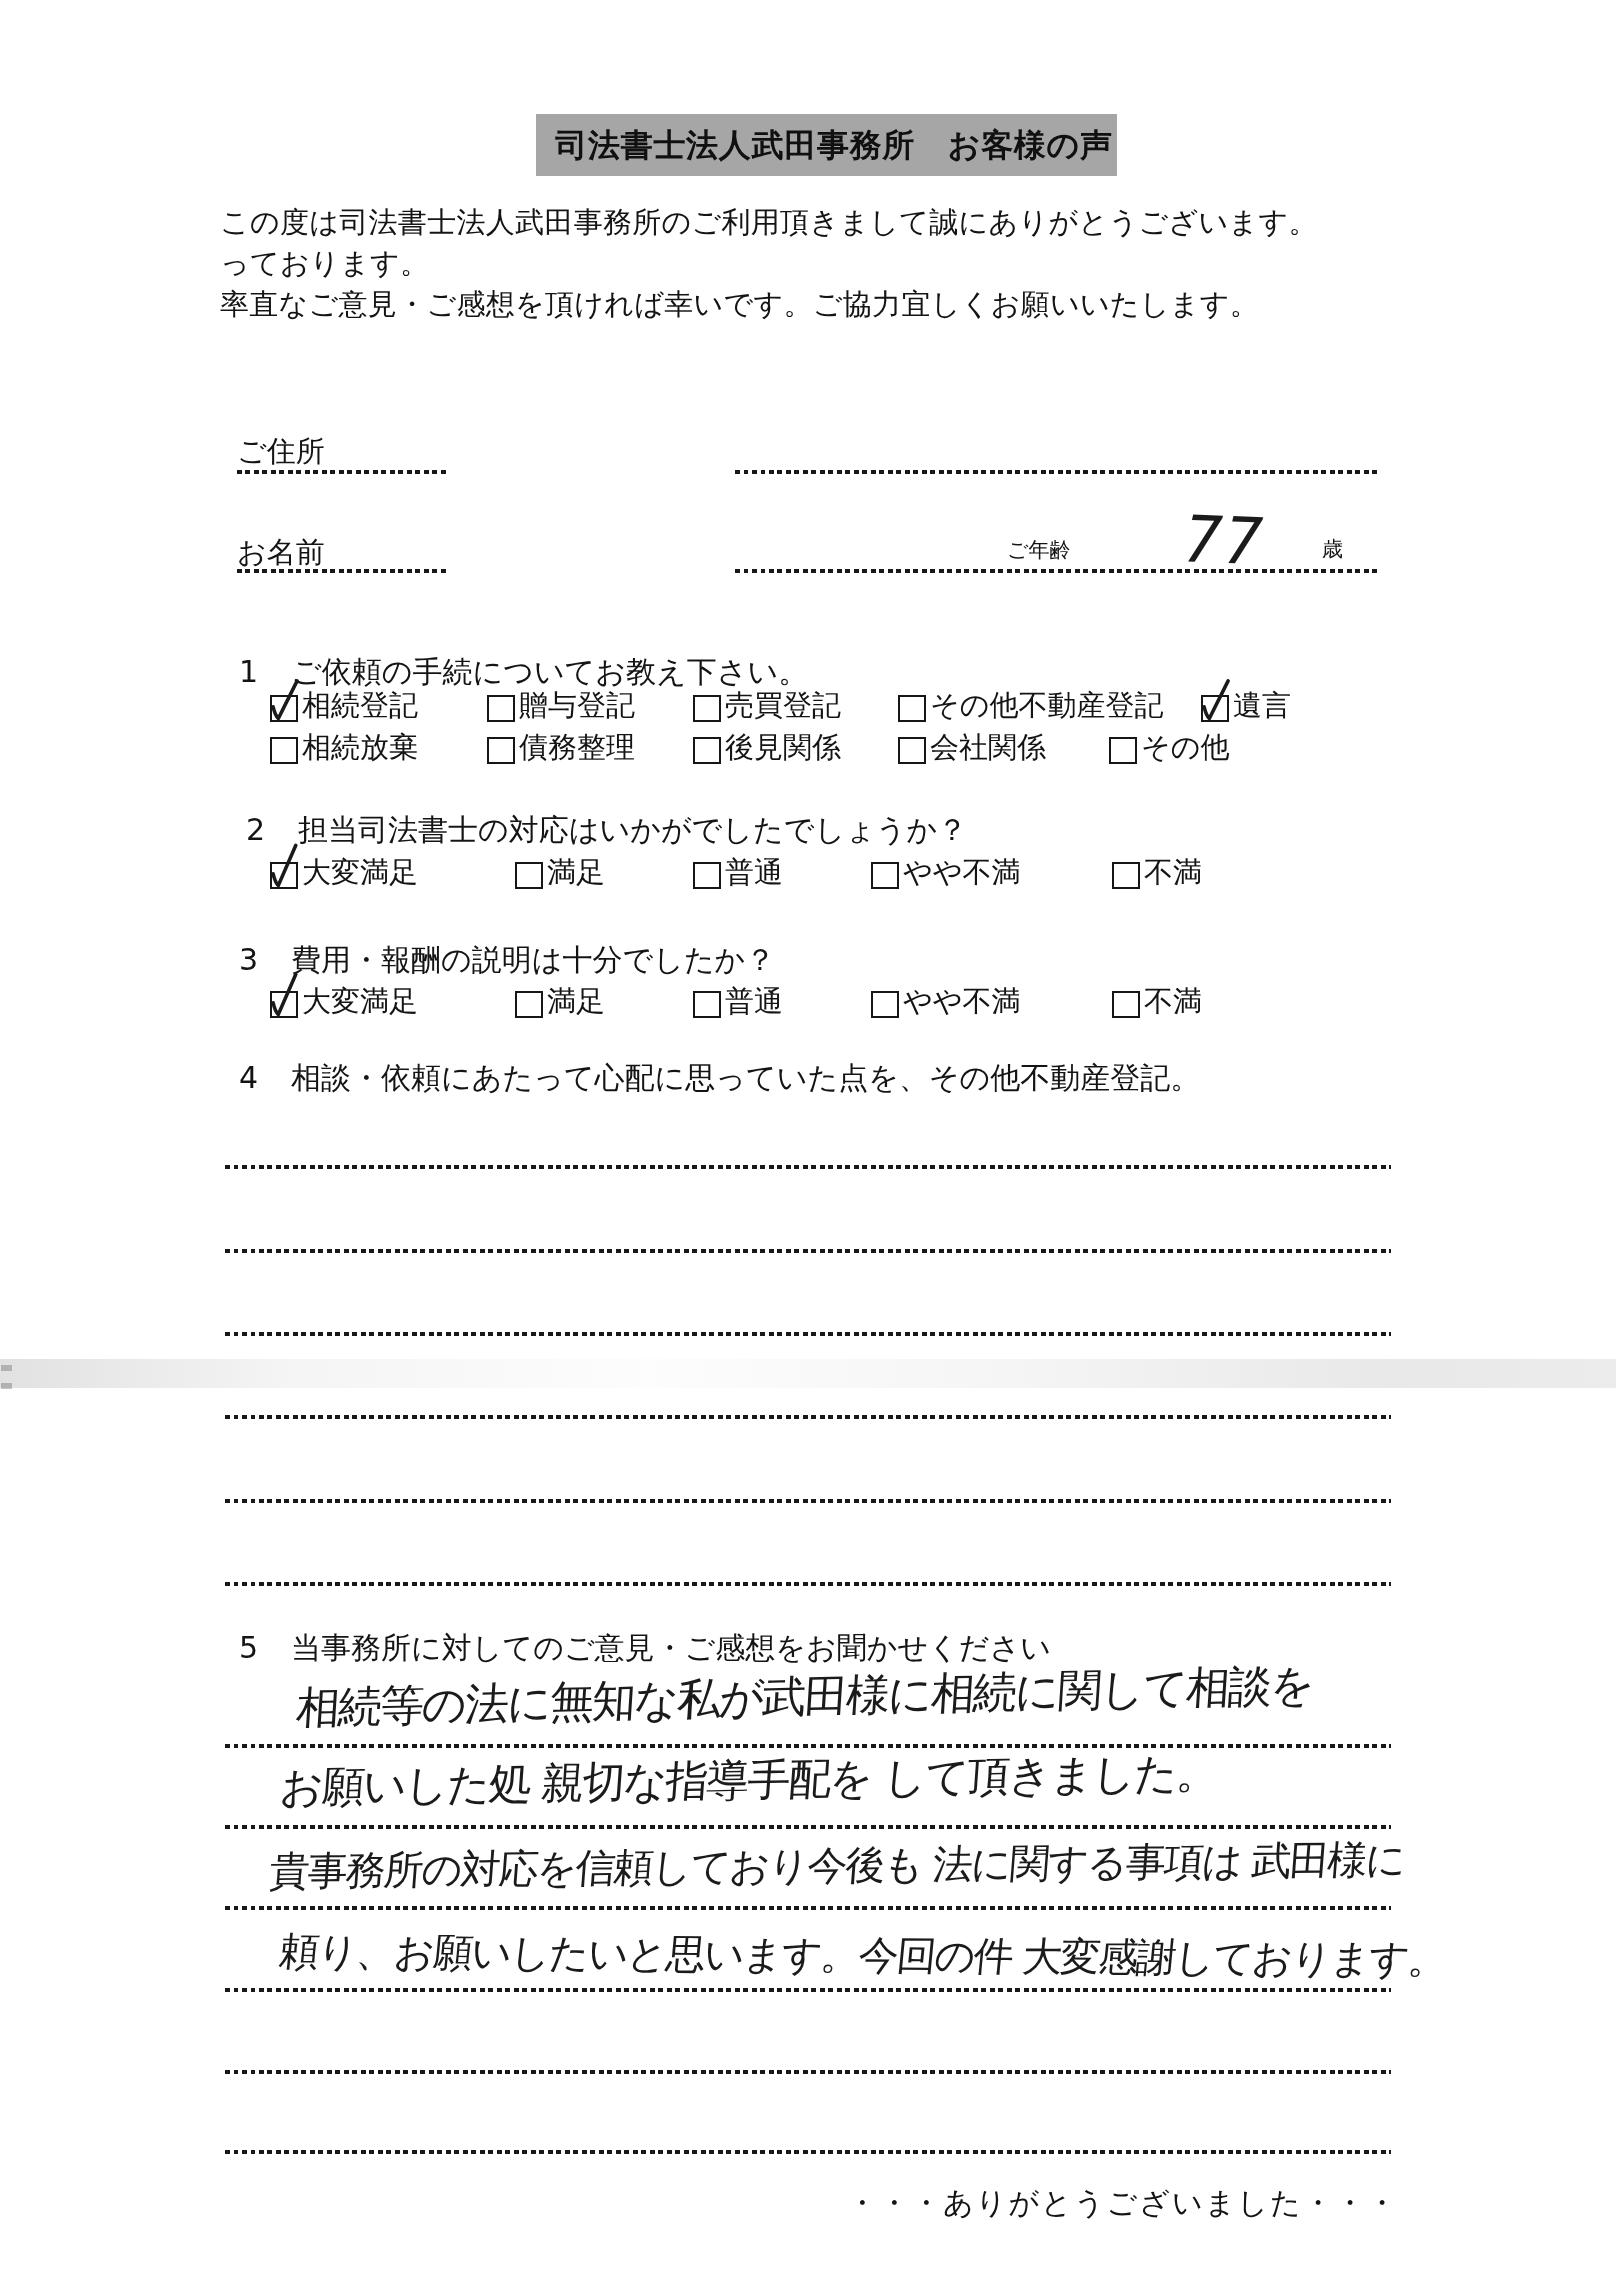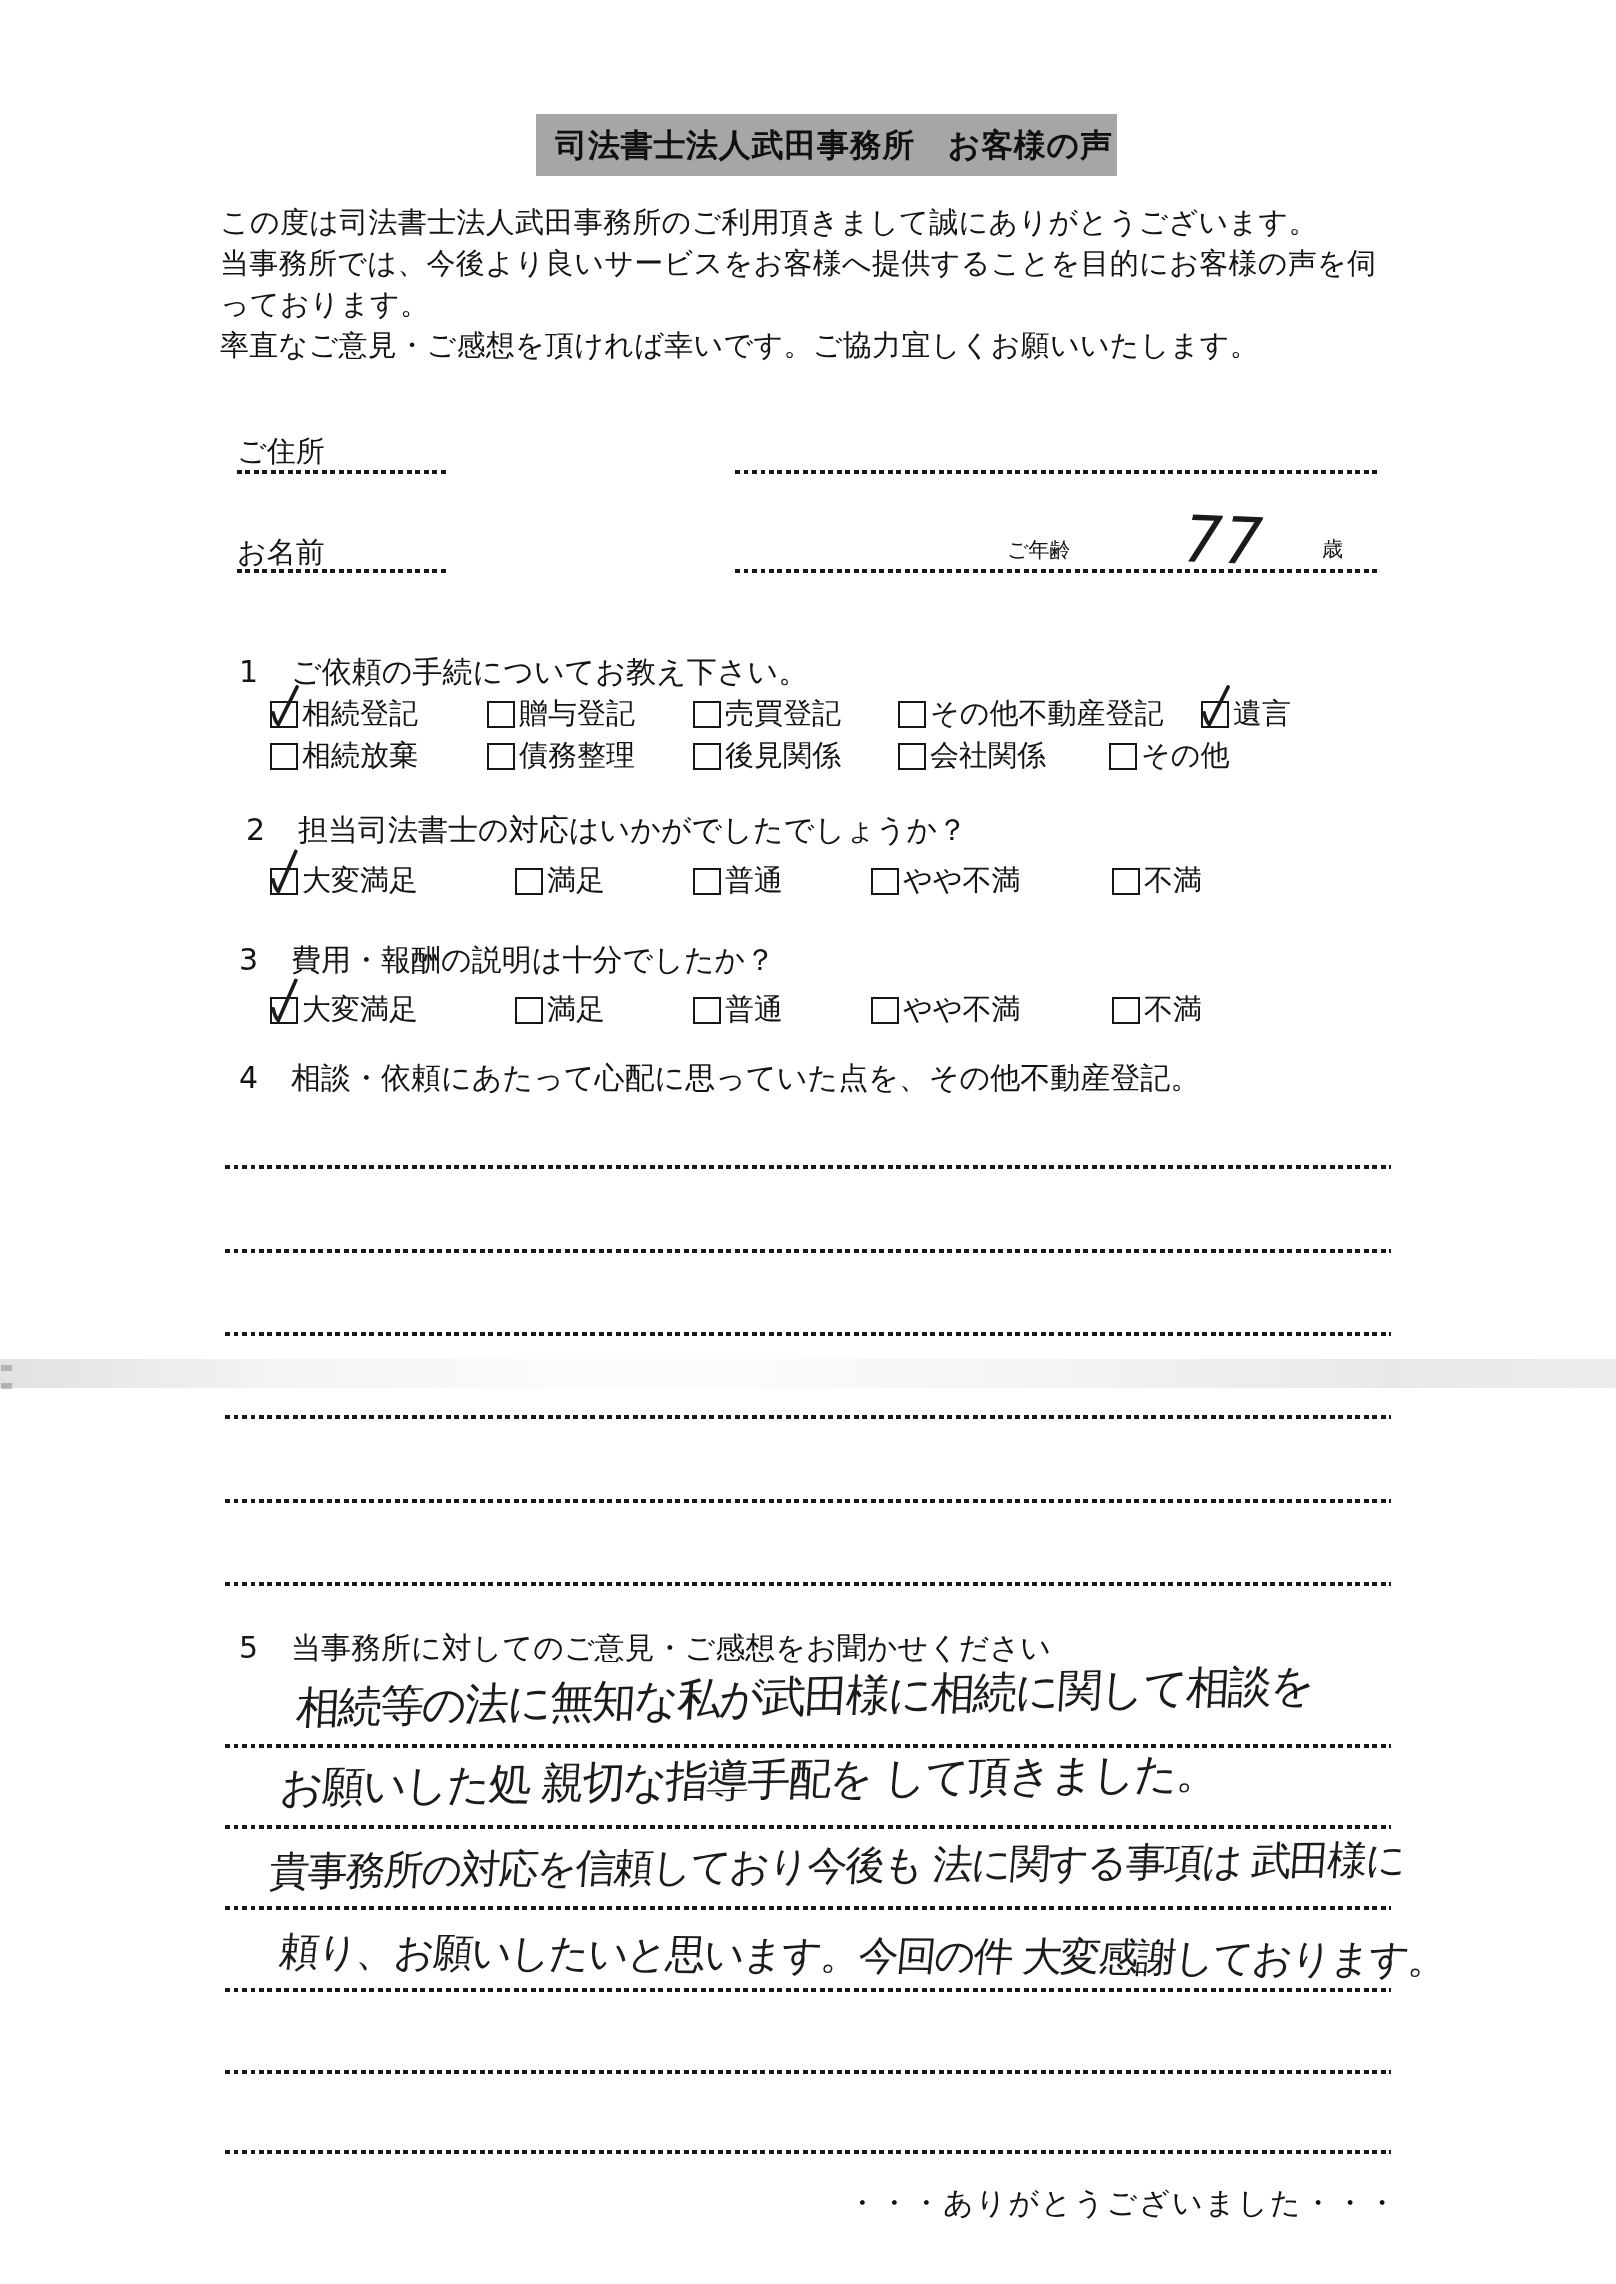--- a/index.html
+++ b/index.html
@@ -30,21 +30,21 @@
   .age-hand{font-size:64px;transform:skewX(-12deg) rotate(2deg);}
   .hw{letter-spacing:-2px;transform-origin:left top;}
   .hw1{font-size:44px;transform:rotate(-1.3deg) skewX(-5deg);}
   .hw2{font-size:43px;transform:rotate(-0.9deg) skewX(-5deg);}
   .hw3{font-size:40px;transform:rotate(-0.6deg) skewX(-5deg);}
   .hw4{font-size:40px;transform:rotate(0.4deg) skewX(-5deg);}
   
   .qhead{font-size:30px;white-space:nowrap;}
   .qhead .qnum{display:inline-block;margin-right:33px;}
   
-  .opt{display:flex;align-items:center;white-space:nowrap;margin-top:8px;}
+  .opt{display:flex;align-items:flex-end;white-space:nowrap;}
   .opt .box{
     position:relative;display:inline-block;width:23.5px;height:23.5px;
     border:2.6px solid #161616;margin-top:2px;margin-right:4.6px;flex:0 0 auto;
   }
   .opt .lab{font-size:29px;line-height:33px;}
   .check-svg{position:absolute;left:-5.9px;top:-19.5px;width:35px;height:48px;overflow:visible;}
   
   .scan-band{
     left:0;top:1359px;width:1616px;height:29px;
     background:linear-gradient(90deg,
@@ -58,21 +58,20 @@
 </style>
 </head>
 <body>
 
 <div class="page">
 
   <div class="abs title-bar">司法書士法人武田事務所　お客様の声</div>
 
   <div class="abs intro">
     <div>この度は司法書士法人武田事務所のご利用頂きまして誠にありがとうございます。</div>
-    <div>当事務所では、今後より良いサービスをお客様へ提供することを目的にお客様の声を伺</div>
     <div>っております。</div>
     <div>率直なご意見・ご感想を頂ければ幸いです。ご協力宜しくお願いいたします。</div>
   </div>
 
   <div class="abs lbl" style="left:237px;top:432px">ご住所</div>
   <div class="abs dotline" style="left:237px;top:470px;width:212px"></div>
   <div class="abs dotline" style="left:735px;top:470px;width:645px"></div>
 
   <div class="abs lbl" style="left:237px;top:533px">お名前</div>
   <div class="abs small-lbl" style="left:1007px;top:536px">ご年齢</div>

